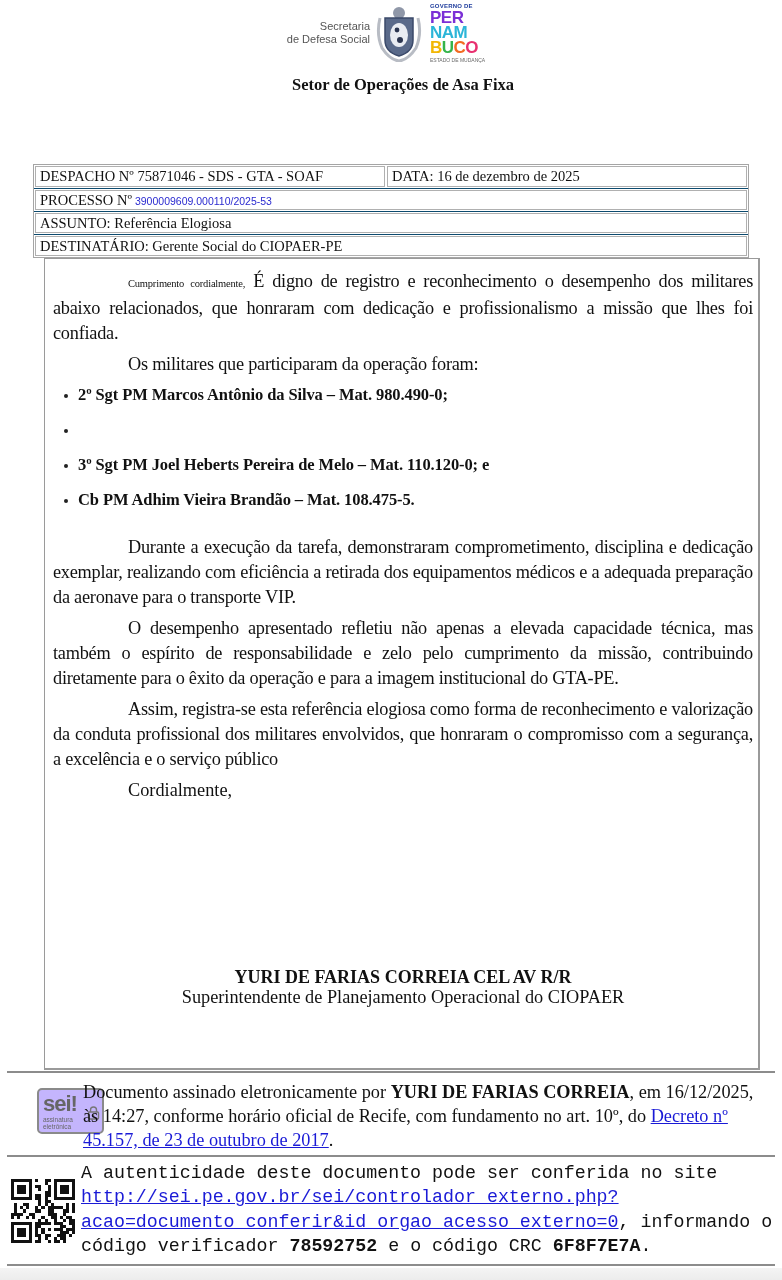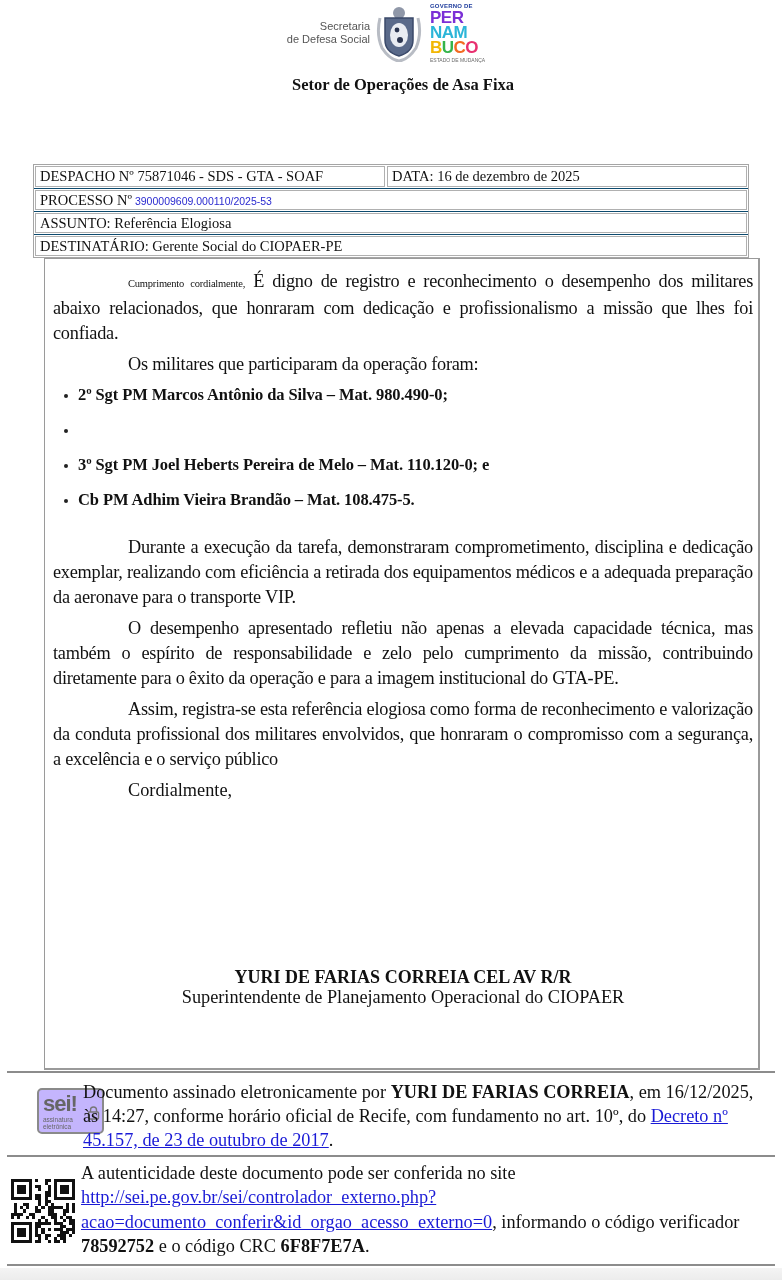--- a/index.html
+++ b/index.html
@@ -57,21 +57,21 @@
     border: 2px solid #8a8a8a; border-radius: 5px; background: #c4b5fd; margin-left: 28px; }
   .sei-word { position: absolute; left: 4px; top: 1px; font-family: "Liberation Sans", sans-serif;
     font-weight: bold; font-size: 22px; color: #666; letter-spacing: -1px; }
   .sei-sub { position: absolute; left: 4px; top: 26px; font-family: "Liberation Sans", sans-serif;
     font-size: 6.5px; line-height: 7px; color: #666; }
   .lock { position: absolute; left: 48px; top: 16px; width: 13px; height: 14px; }
   .sig-text { position: absolute; left: 83px; top: 4px; width: 690px; font-size: 18.3px; line-height: 24px; }
   .sig-text a, .auth-text a { color: #1a1ad6; text-decoration: underline; }
 
   
-  .auth-block { position: absolute; left: 0; top: 1160px; width: 782px; height: 104px; }
+  .auth-block { position: absolute; left: 0; top: 1160px; width: 782px; height: 104px; font-family: Liberation Mono, monospace; }
   .qr { position: absolute; left: 11px; top: 17px; width: 64px; height: 68px; }
   .auth-text { position: absolute; left: 81px; top: 1px; width: 695px; font-size: 18.3px; line-height: 24.3px; }
 
   .bottom-fade { position: absolute; left: 0; top: 1268px; width: 782px; height: 12px;
     background: linear-gradient(#f4f4f4, #ececec); }
 </style>
 </head>
 <body>
 
 <div class="header">

